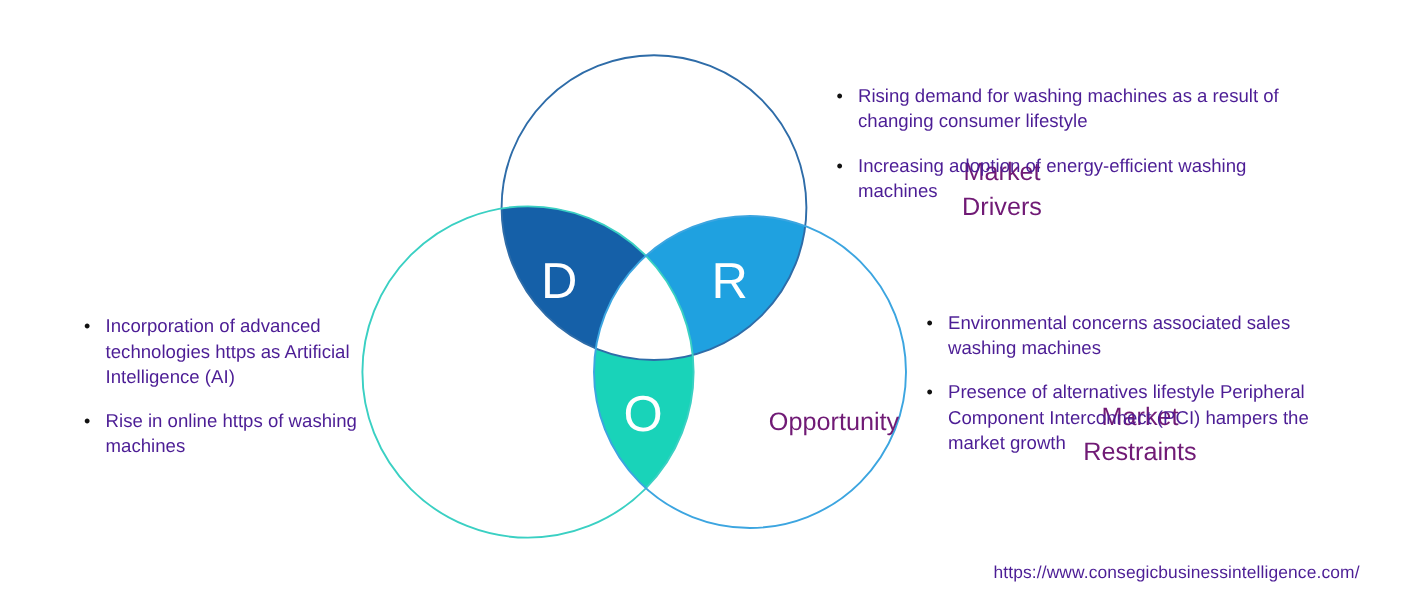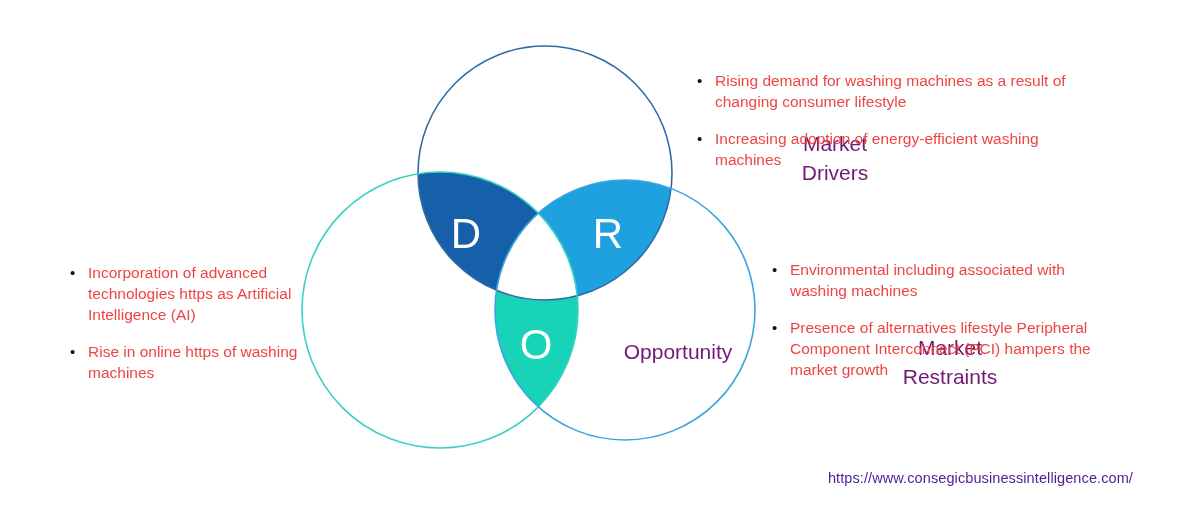--- a/index.html
+++ b/index.html
@@ -45,21 +45,21 @@
     color: #701a75;
     text-align: center;
     white-space: pre-line;
   }
   #caption-drivers {
     left: 455px;
     top: 100px;
     width: 180px;
   }
   #caption-opportunity {
-    left: 298px;
+    left: 315px;
     top: 308px;
     width: 180px;
   }
   #caption-restraints {
     left: 570px;
     top: 304px;
     width: 180px;
   }
 
   
@@ -75,21 +75,21 @@
     width: 18px;
     font-size: 15px;
     line-height: 21px;
     color: #111111;
     text-align: left;
   }
   .bullet-text {
     font-family: "Liberation Sans", sans-serif;
     font-size: 15.5px;
     line-height: 21px;
-    color: #ef4444;
+    color: #4c1d95;
     flex: 1 1 auto;
   }
 
   #block-drivers { left: 697px; top: 70px; width: 400px; }
   #block-restraints { left: 772px; top: 259px; width: 345px; }
   #block-opportunity { left: 70px; top: 262px; width: 230px; }
 
   
   #footer-url {
     position: absolute;
@@ -172,21 +172,21 @@
     </div>
     <div class="bullet-item">
       <span class="bullet-dot">•</span>
       <span class="bullet-text">Increasing adoption of energy-efficient washing machines</span>
     </div>
   </div>
 
   <div class="bullet-block" id="block-restraints">
     <div class="bullet-item">
       <span class="bullet-dot">•</span>
-      <span class="bullet-text">Environmental including associated with washing machines</span>
+      <span class="bullet-text">Environmental concerns associated sales washing machines</span>
     </div>
     <div class="bullet-item">
       <span class="bullet-dot">•</span>
       <span class="bullet-text">Presence of alternatives lifestyle Peripheral Component Interconnect (PCI) hampers the market growth</span>
     </div>
   </div>
 
   <div class="bullet-block" id="block-opportunity">
     <div class="bullet-item">
       <span class="bullet-dot">•</span>

